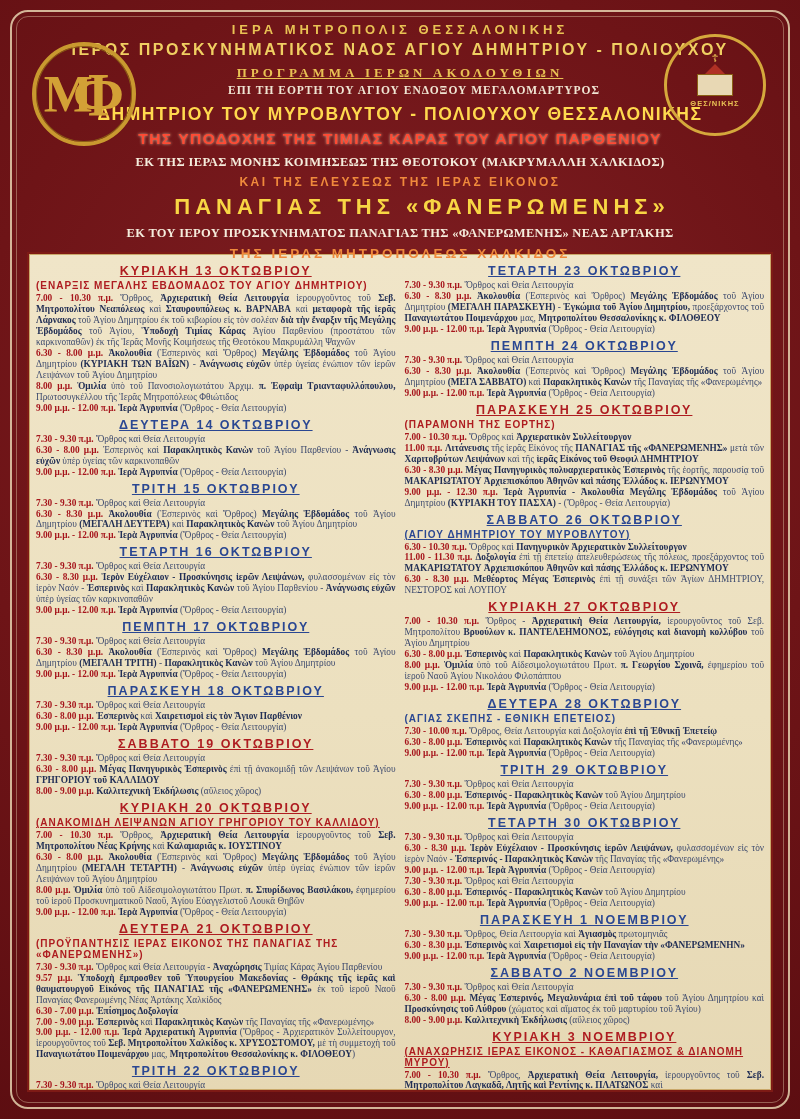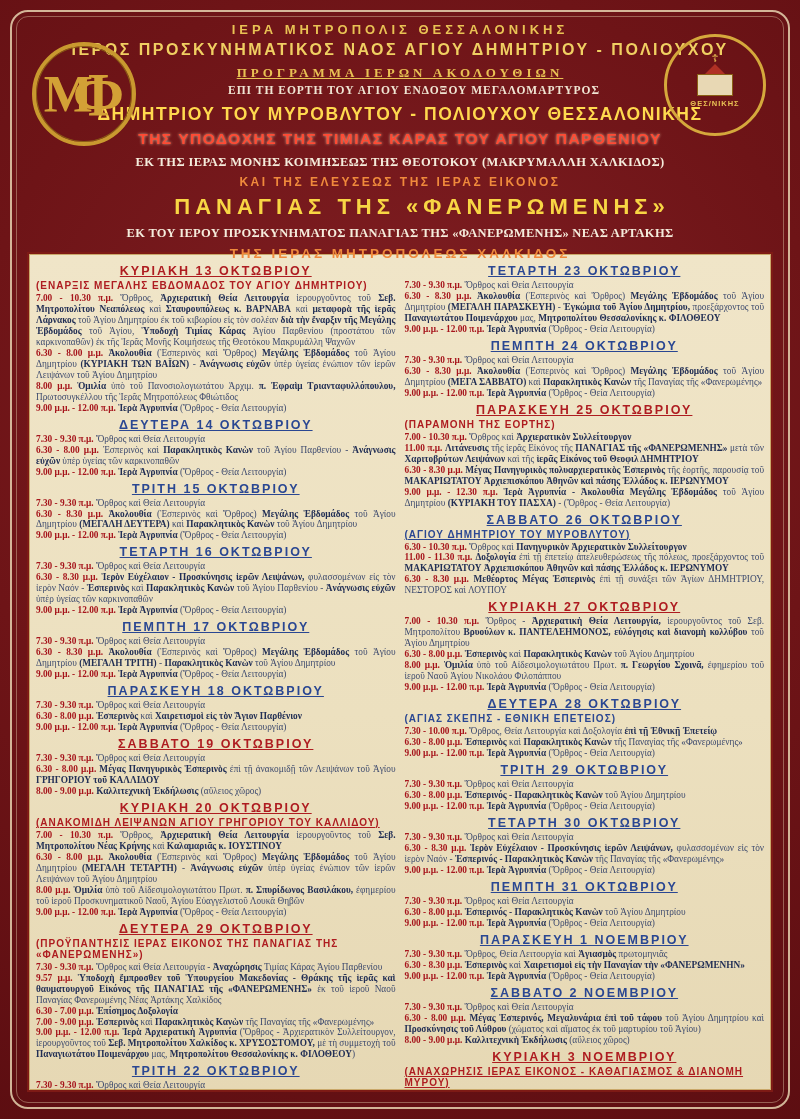--- a/index.html
+++ b/index.html
@@ -158,21 +158,21 @@
   <section class="day">
     <h3 class="day-title red">ΚΥΡΙΑΚΗ 20 ΟΚΤΩΒΡΙΟΥ</h3>
     <h4 class="day-sub red u">(ΑΝΑΚΟΜΙΔΗ ΛΕΙΨΑΝΩΝ ΑΓΙΟΥ ΓΡΗΓΟΡΙΟΥ ΤΟΥ ΚΑΛΛΙΔΟΥ)</h4>
   <p class="entry"><b class="time">7.00 - 10.30 π.μ.</b> Ὄρθρος, <b>Ἀρχιερατικὴ Θεία Λειτουργία</b> ἱερουργοῦντος τοῦ <b>Σεβ. Μητροπολίτου Νέας Κρήνης</b> καὶ <b>Καλαμαριᾶς κ. ΙΟΥΣΤΙΝΟΥ</b></p>
             <p class="entry"><b class="time">6.30 - 8.00 μ.μ.</b> <b>Ἀκολουθία</b> (Ἑσπερινὸς καὶ Ὄρθρος) <b>Μεγάλης Ἑβδομάδος</b> τοῦ Ἁγίου Δημητρίου <b>(ΜΕΓΑΛΗ ΤΕΤΑΡΤΗ)</b> - <b>Ἀνάγνωσις εὐχῶν</b> ὑπὲρ ὑγείας ἐνώπιον τῶν ἱερῶν Λειψάνων τοῦ Ἁγίου Δημητρίου</p>
             <p class="entry"><b class="time">8.00 μ.μ.</b> <b>Ὁμιλία</b> ὑπὸ τοῦ Αἰδεσιμολογιωτάτου Πρωτ. <b>π. Σπυρίδωνος Βασιλάκου,</b> ἐφημερίου τοῦ ἱεροῦ Προσκυνηματικοῦ Ναοῦ, Ἁγίου Εὐαγγελιστοῦ Λουκᾶ Θηβῶν</p>
             <p class="entry"><b class="time">9.00 μ.μ. - 12.00 π.μ.</b> <b>Ἱερὰ Ἀγρυπνία</b> (Ὄρθρος - Θεία Λειτουργία)</p>
           </section>
 
   <section class="day">
-    <h3 class="day-title red">ΔΕΥΤΕΡΑ 29 ΟΚΤΩΒΡΙΟΥ</h3>
+    <h3 class="day-title red">ΔΕΥΤΕΡΑ 21 ΟΚΤΩΒΡΙΟΥ</h3>
     <h4 class="day-sub red">(ΠΡΟΫΠΑΝΤΗΣΙΣ ΙΕΡΑΣ ΕΙΚΟΝΟΣ ΤΗΣ ΠΑΝΑΓΙΑΣ ΤΗΣ «ΦΑΝΕΡΩΜΕΝΗΣ»)</h4>
   <p class="entry"><b class="time">7.30 - 9.30 π.μ.</b> Ὄρθρος καὶ Θεία Λειτουργία - <b>Ἀναχώρησις</b> Τιμίας Κάρας Ἁγίου Παρθενίου</p>
             <p class="entry"><b class="time">9.57 μ.μ.</b> <b>Ὑποδοχὴ ἔμπροσθεν τοῦ Ὑπουργείου Μακεδονίας - Θράκης τῆς ἱερᾶς καὶ θαυματουργοῦ Εἰκόνος τῆς ΠΑΝΑΓΙΑΣ τῆς «ΦΑΝΕΡΩΜΕΝΗΣ»</b> ἐκ τοῦ ἱεροῦ Ναοῦ Παναγίας Φανερωμένης Νέας Ἀρτάκης Χαλκίδος</p>
             <p class="entry"><b class="time">6.30 - 7.00 μ.μ.</b> <b>Ἐπίσημος Δοξολογία</b></p>
             <p class="entry"><b class="time">7.00 - 9.00 μ.μ.</b> <b>Ἑσπερινὸς</b> καὶ <b>Παρακλητικὸς Κανὼν</b> τῆς Παναγίας τῆς «Φανερωμένης»</p>
             <p class="entry"><b class="time">9.00 μ.μ. - 12.00 π.μ.</b> <b>Ἱερὰ Ἀρχιερατικὴ Ἀγρυπνία</b> (Ὄρθρος - Ἀρχιερατικὸν Συλλείτουργον, ἱερουργοῦντος τοῦ <b>Σεβ. Μητροπολίτου Χαλκίδος κ. ΧΡΥΣΟΣΤΟΜΟΥ,</b> μὲ τὴ συμμετοχὴ τοῦ <b>Παναγιωτάτου Ποιμενάρχου</b> μας, <b>Μητροπολίτου Θεσσαλονίκης κ. ΦΙΛΟΘΕΟΥ</b>)</p>
           </section>
 
   <section class="day">
     <h3 class="day-title blue">ΤΡΙΤΗ 22 ΟΚΤΩΒΡΙΟΥ</h3>
@@ -245,21 +245,20 @@
 
   <section class="day">
     <h3 class="day-title blue">ΤΕΤΑΡΤΗ 30 ΟΚΤΩΒΡΙΟΥ</h3>
 
   <p class="entry"><b class="time">7.30 - 9.30 π.μ.</b> Ὄρθρος καὶ Θεία Λειτουργία</p>
             <p class="entry"><b class="time">6.30 - 8.30 μ.μ.</b> <b>Ἱερὸν Εὐχέλαιον - Προσκύνησις ἱερῶν Λειψάνων,</b> φυλασσομένων εἰς τὸν ἱερὸν Ναόν - <b>Ἑσπερινός - Παρακλητικὸς Κανὼν</b> τῆς Παναγίας τῆς «Φανερωμένης»</p>
             <p class="entry"><b class="time">9.00 μ.μ. - 12.00 π.μ.</b> <b>Ἱερὰ Ἀγρυπνία</b> (Ὄρθρος - Θεία Λειτουργία)</p>
           </section>
 
   <section class="day">
-    <h3 class="day-title blue">ΠΕΜΠΤΗ 31 ΟΚΤΩΒΡΙΟΥ</h3>
 
   <p class="entry"><b class="time">7.30 - 9.30 π.μ.</b> Ὄρθρος καὶ Θεία Λειτουργία</p>
             <p class="entry"><b class="time">6.30 - 8.00 μ.μ.</b> <b>Ἑσπερινός - Παρακλητικὸς Κανὼν</b> τοῦ Ἁγίου Δημητρίου</p>
             <p class="entry"><b class="time">9.00 μ.μ. - 12.00 π.μ.</b> <b>Ἱερὰ Ἀγρυπνία</b> (Ὄρθρος - Θεία Λειτουργία)</p>
           </section>
 
   <section class="day">
     <h3 class="day-title blue">ΠΑΡΑΣΚΕΥΗ 1 ΝΟΕΜΒΡΙΟΥ</h3>
 
   <p class="entry"><b class="time">7.30 - 9.30 π.μ.</b> Ὄρθρος, Θεία Λειτουργία καὶ <b>Ἁγιασμὸς</b> πρωτομηνιᾶς</p>

